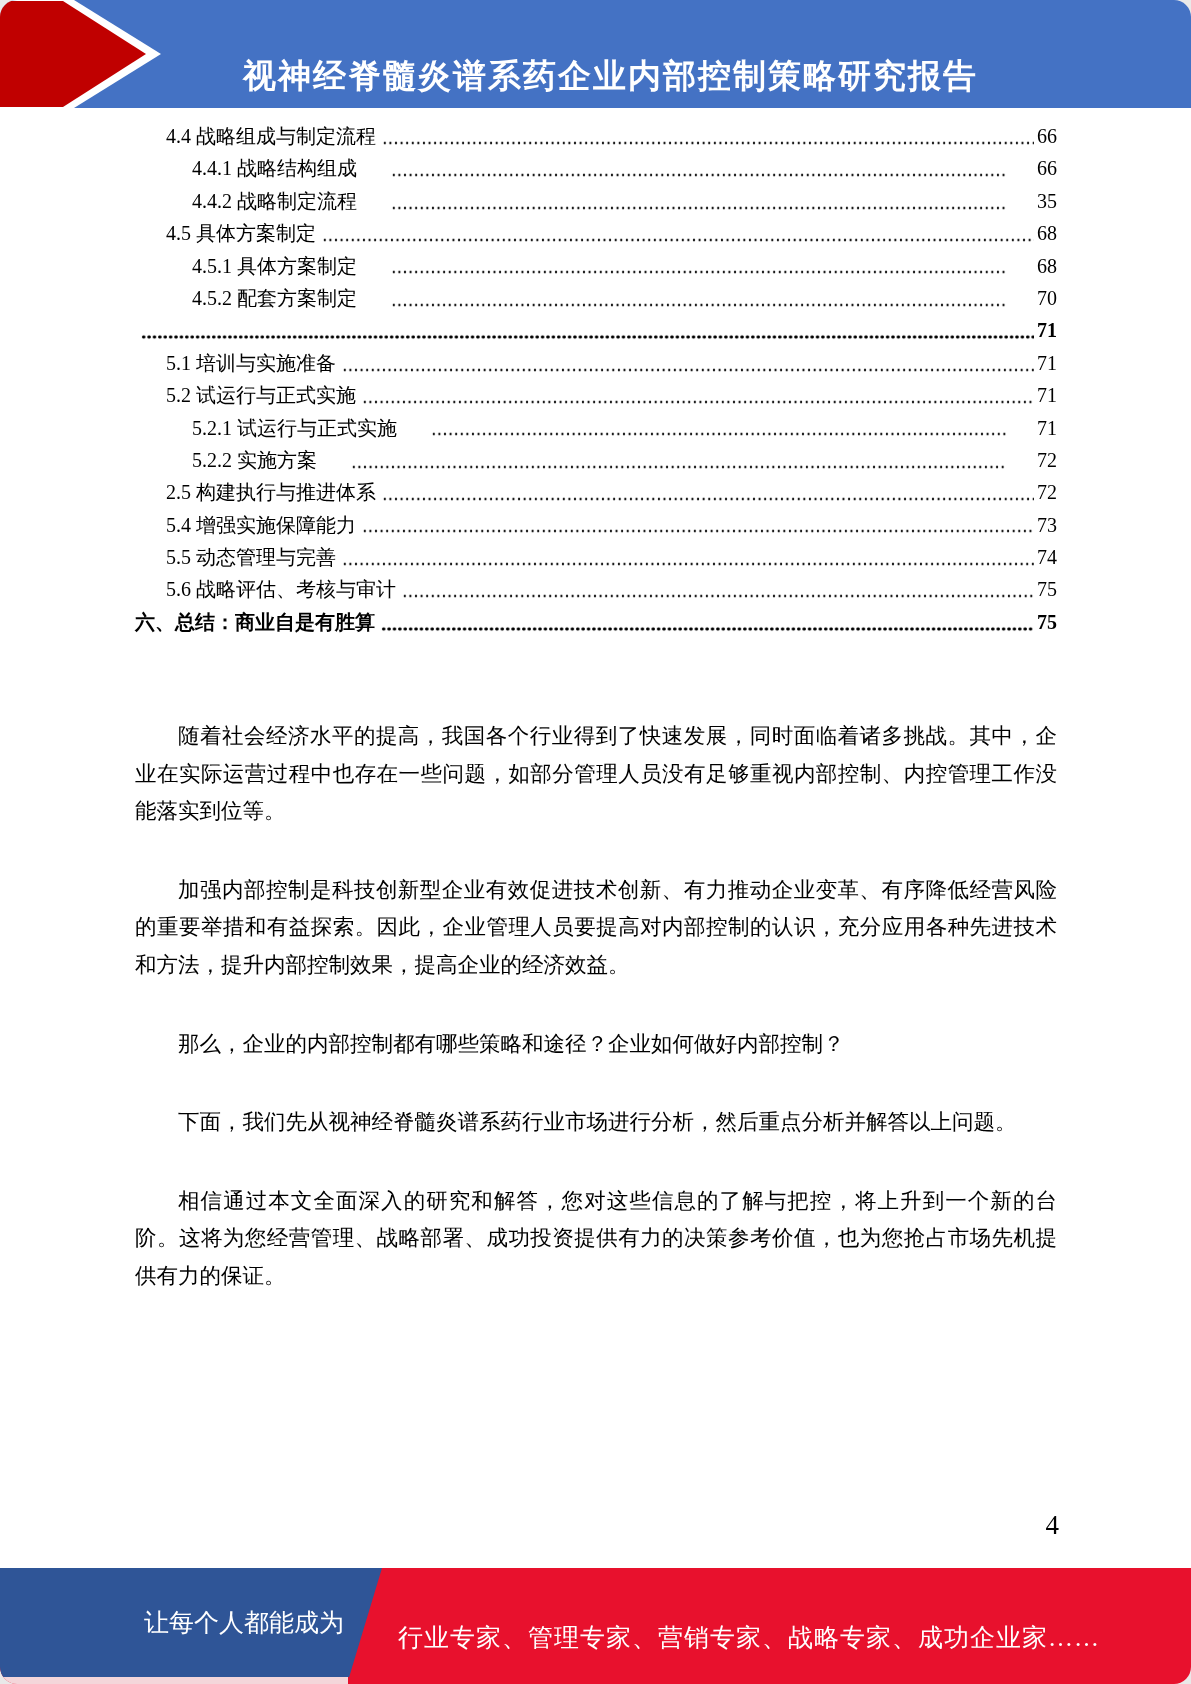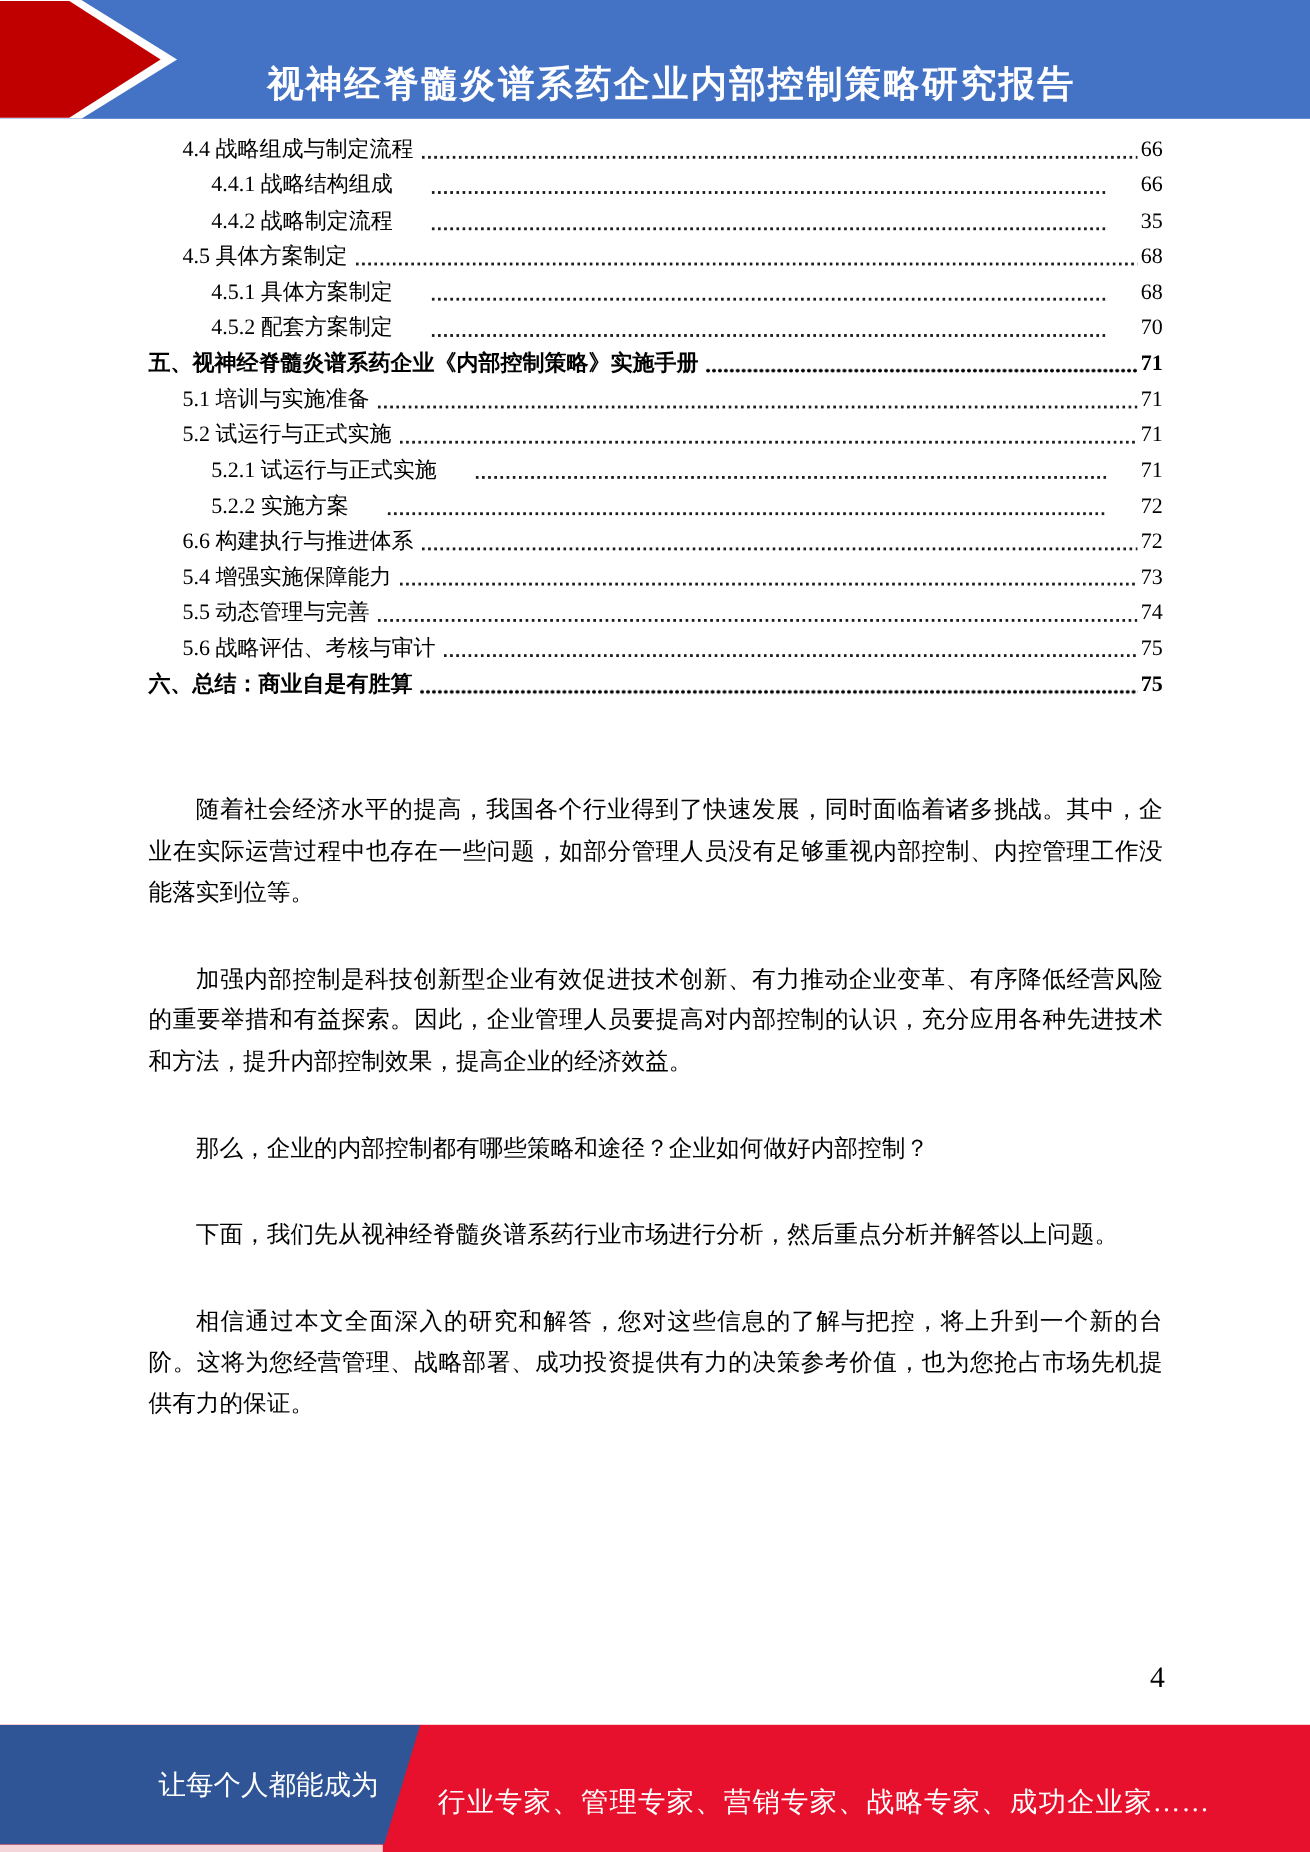--- a/index.html
+++ b/index.html
@@ -1,19 +1,19 @@
 <!DOCTYPE html>
 <html lang="zh"><head>
 <meta charset="utf-8">
 <style>
   html,body{margin:0;padding:0;background:#e9e9e9;}
   .page{
     position:relative; width:1191px; height:1684px; margin:0 auto;
     background:#ffffff; overflow:hidden;
-    font-family:"Liberation Serif","DejaVu Serif",serif; color:#000;
+    font-family:"Liberation Serif","DejaVu Serif",serif; color:#000;border-radius:17px;
   }
   
   .hdr{position:absolute;top:0;left:0;width:100%;height:108px;background:#4472C4;}
   .hdr-arrow{position:absolute;left:0;top:0;}
   .hdr-title{
     position:absolute;left:0;top:0;width:100%;height:108px;
     display:flex;align-items:center;justify-content:center;
     padding-left:30px;box-sizing:border-box;
     font-family:"Liberation Sans","DejaVu Sans",sans-serif;
     font-weight:bold;font-size:33px;color:#ffffff;letter-spacing:2px;
@@ -105,21 +105,20 @@
       <span class="toc-label">4.5.1 具体方案制定</span>
       <span class="toc-dots"></span>
       <span class="toc-page">68</span>
     </div>
     <div class="toc-row lvl2">
       <span class="toc-label">4.5.2 配套方案制定</span>
       <span class="toc-dots"></span>
       <span class="toc-page">70</span>
     </div>
     <div class="toc-row lvl0 bold">
-      <span class="toc-label">五、视神经脊髓炎谱系药企业《内部控制策略》实施手册</span>
       <span class="toc-dots"></span>
       <span class="toc-page">71</span>
     </div>
     <div class="toc-row lvl1">
       <span class="toc-label">5.1 培训与实施准备</span>
       <span class="toc-dots"></span>
       <span class="toc-page">71</span>
     </div>
     <div class="toc-row lvl1">
       <span class="toc-label">5.2 试运行与正式实施</span>
@@ -130,21 +129,21 @@
       <span class="toc-label">5.2.1 试运行与正式实施</span>
       <span class="toc-dots"></span>
       <span class="toc-page">71</span>
     </div>
     <div class="toc-row lvl2">
       <span class="toc-label">5.2.2 实施方案</span>
       <span class="toc-dots"></span>
       <span class="toc-page">72</span>
     </div>
     <div class="toc-row lvl1">
-      <span class="toc-label">6.6 构建执行与推进体系</span>
+      <span class="toc-label">2.5 构建执行与推进体系</span>
       <span class="toc-dots"></span>
       <span class="toc-page">72</span>
     </div>
     <div class="toc-row lvl1">
       <span class="toc-label">5.4 增强实施保障能力</span>
       <span class="toc-dots"></span>
       <span class="toc-page">73</span>
     </div>
     <div class="toc-row lvl1">
       <span class="toc-label">5.5 动态管理与完善</span>

